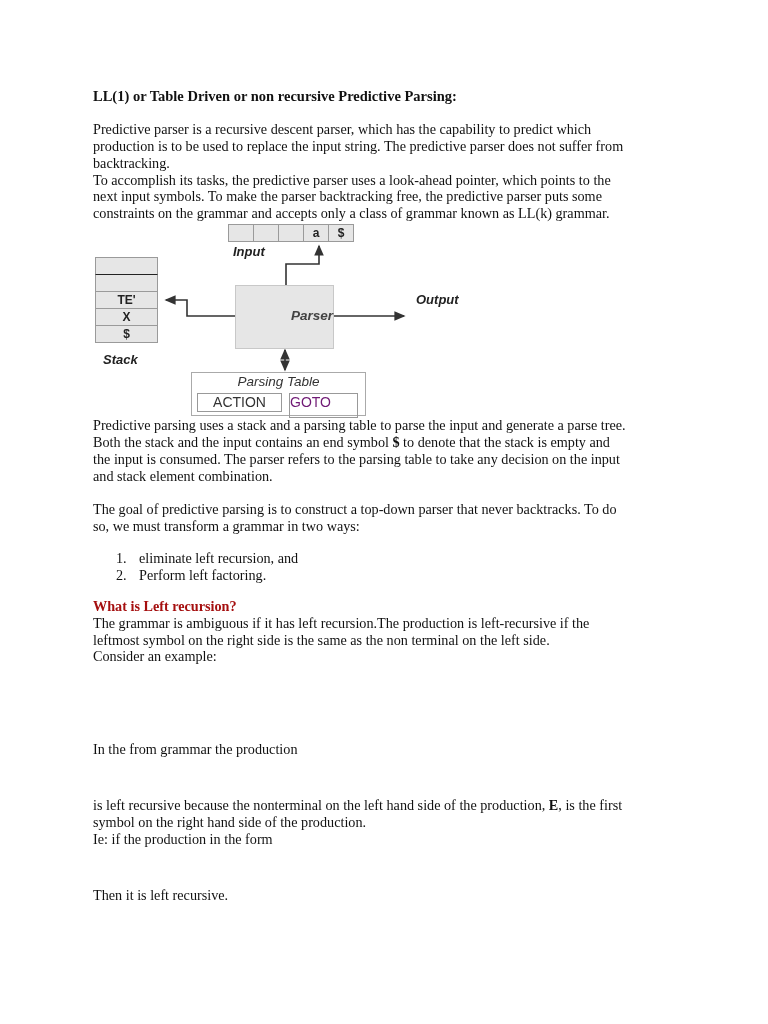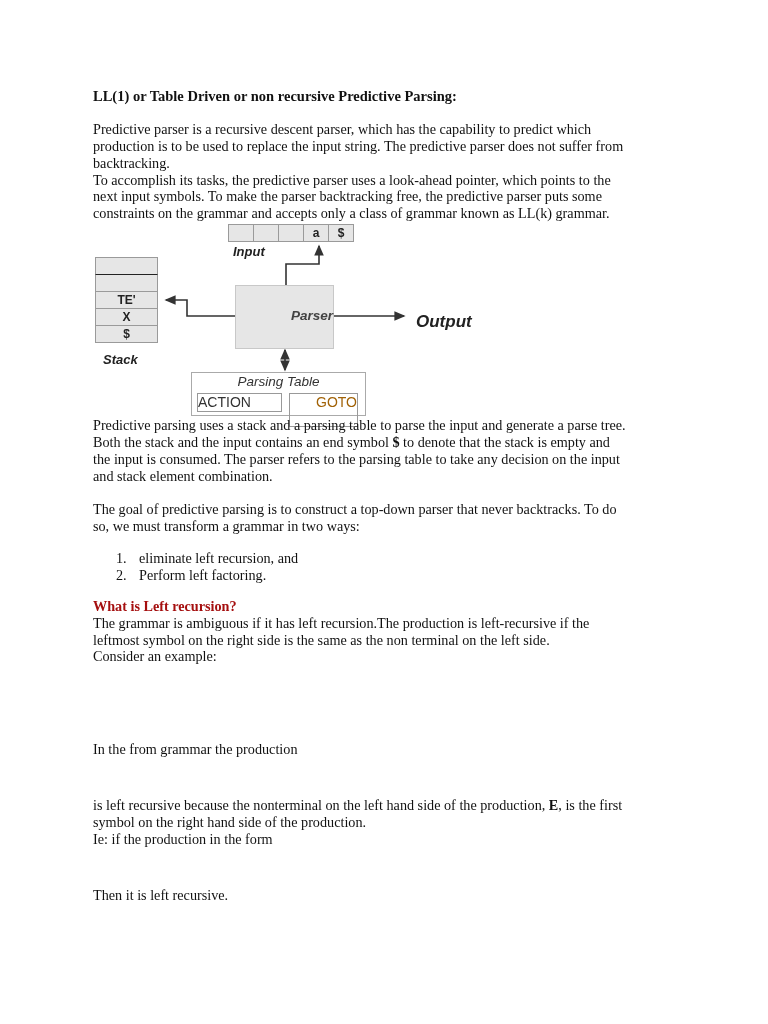--- a/index.html
+++ b/index.html
@@ -68,26 +68,26 @@
     <div class="cell" style="left:95px;top:291px;width:63px;height:18px;line-height:16px">TE'</div>
     <div class="cell" style="left:95px;top:308px;width:63px;height:18px;line-height:16px">X</div>
     <div class="cell" style="left:95px;top:325px;width:63px;height:18px;line-height:16px">$</div>
   </div>
   <div class="diag" style="left:103px;top:352px;font-size:13px">Stack</div>
 
   <div class="box" style="left:235px;top:285px;width:99px;height:64px;background:#e6e6e6;border:1px solid #c8c8c8">
     <div class="diag" style="left:6px;right:0;top:22px;text-align:right;font-size:13.5px;color:#444">Parser</div>
   </div>
 
-  <div class="diag" style="left:416px;top:312px;font-size:17px">Output</div>
+  <div class="diag" style="left:416px;top:292px;font-size:13px">Output</div>
 
   <div class="box" style="left:191px;top:372px;width:175px;height:44px;border:1.5px solid #aaa;background:#fff">
     <div class="diag" style="left:0;right:0;top:1px;text-align:center;font-weight:normal;font-size:13.5px;color:#333">Parsing Table</div>
-    <div class="box" style="left:5px;top:20px;width:85px;height:19px;border:1.5px solid #999;text-align:left;line-height:16px;font-family:'Liberation Sans','DejaVu Sans',sans-serif;font-size:14px;color:#333">ACTION</div>
-    <div class="box" style="left:97px;top:20px;width:69px;height:34px;border:1.5px solid #999;text-align:right;line-height:16px;font-family:'Liberation Sans','DejaVu Sans',sans-serif;font-size:14px;color:#a16207">GOTO</div>
+    <div class="box" style="left:5px;top:20px;width:85px;height:19px;border:1.5px solid #999;text-align:center;line-height:16px;font-family:'Liberation Sans','DejaVu Sans',sans-serif;font-size:14px;color:#333">ACTION</div>
+    <div class="box" style="left:97px;top:20px;width:69px;height:25px;border:1.5px solid #999;text-align:left;line-height:16px;font-family:'Liberation Sans','DejaVu Sans',sans-serif;font-size:14px;color:#701a75">GOTO</div>
   </div>
 </div>
 
 <div>
   <div class="t" style="top:417px">Predictive parsing uses a stack and a parsing table to parse the input and generate a parse tree.</div>
   <div class="t" style="top:434px"><span>Both the stack and the input contains an end symbol </span><b>$</b><span> to denote that the stack is empty and</span></div>
   <div class="t" style="top:451px">the input is consumed. The parser refers to the parsing table to take any decision on the input</div>
   <div class="t" style="top:468px">and stack element combination.</div>
 </div>
 

